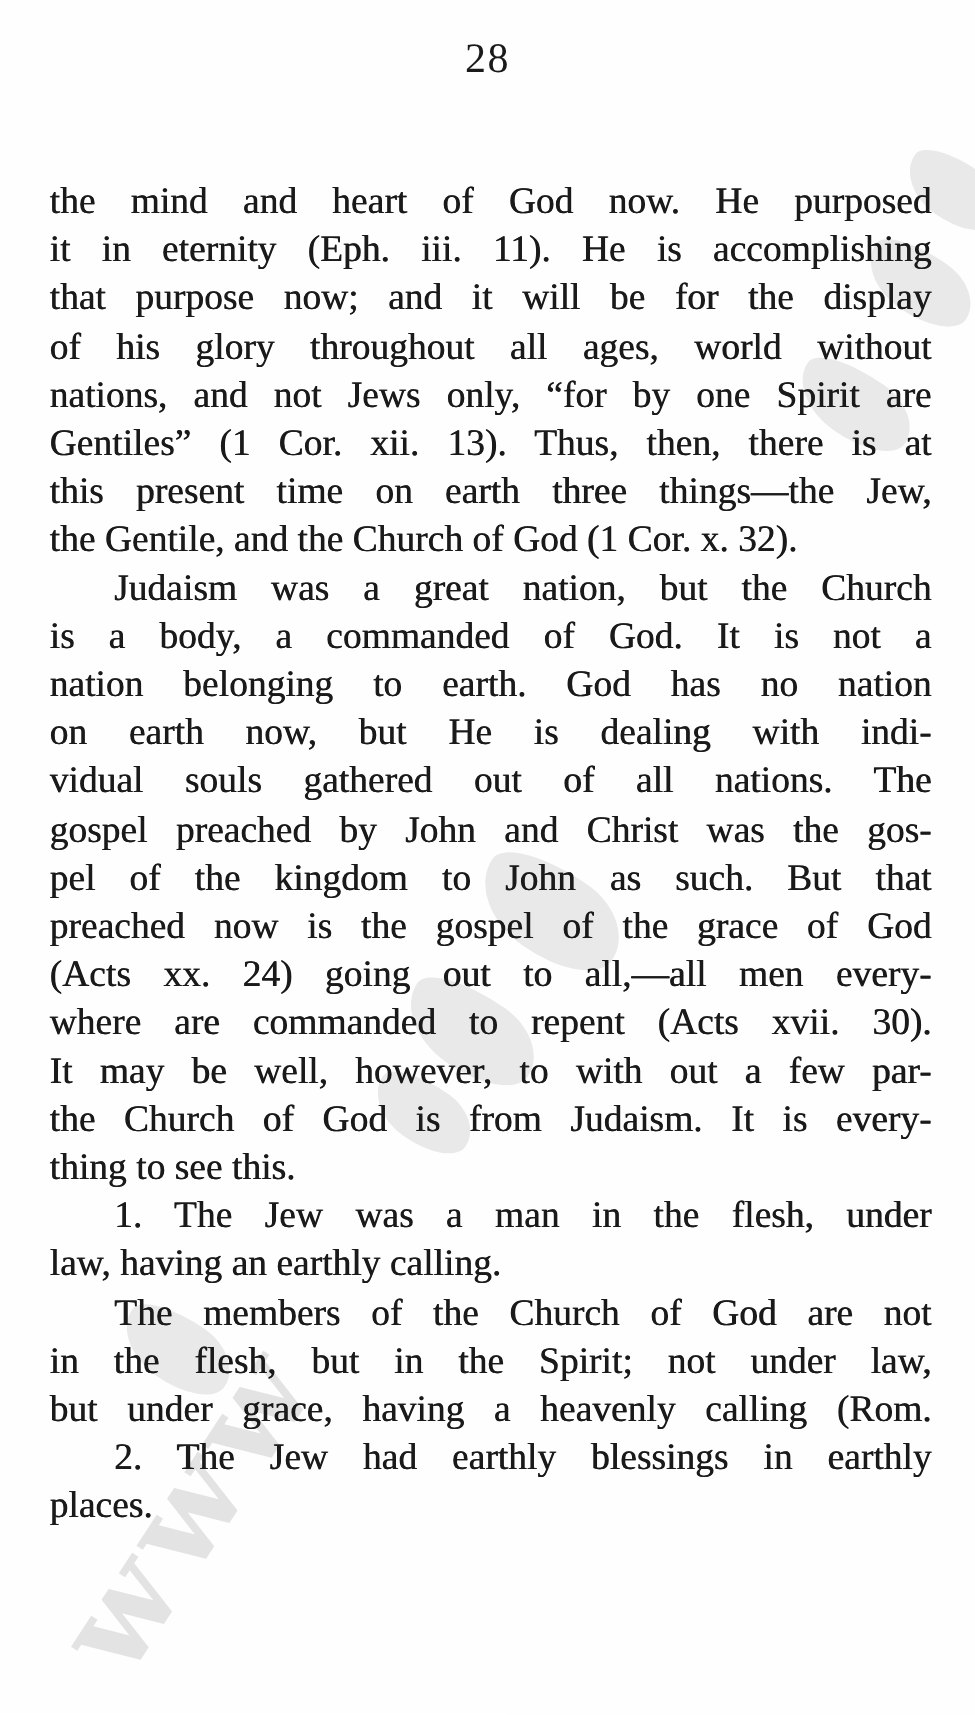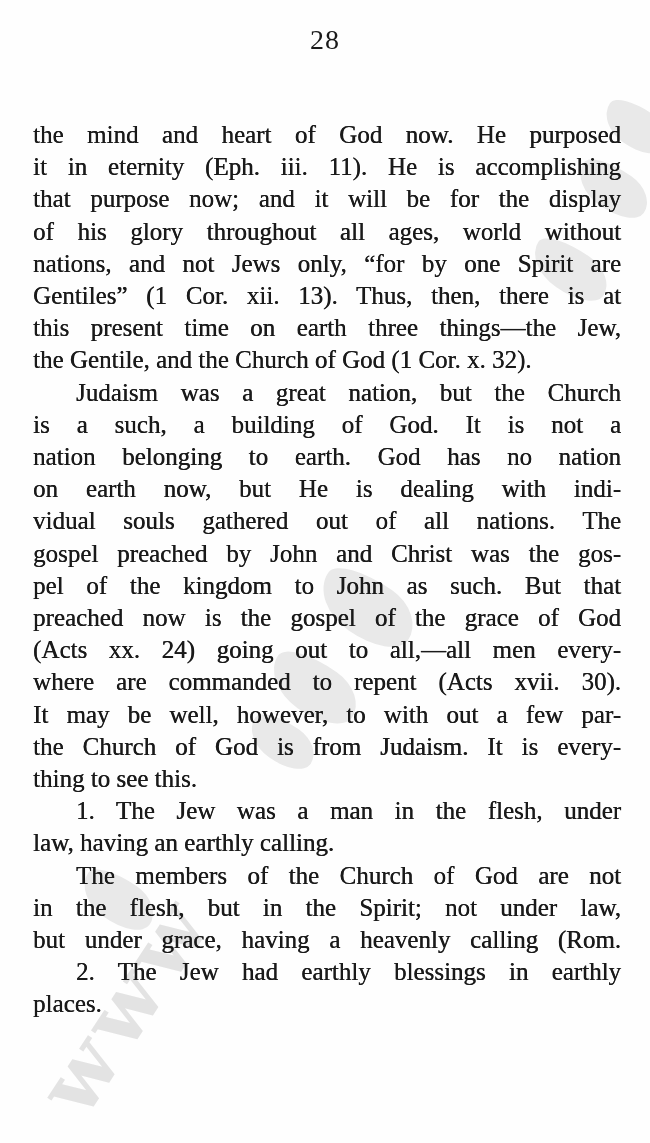--- a/index.html
+++ b/index.html
@@ -96,21 +96,21 @@
 
   <div class="line">the mind and heart of God now.  He purposed</div>
       <div class="line">it in eternity (Eph. iii. 11).  He is accomplishing</div>
       <div class="line">that purpose now; and it will be for the display</div>
       <div class="line">of his glory throughout all ages, world without</div>
       <div class="line">nations, and not Jews only, “for by one Spirit are</div>
       <div class="line">Gentiles” (1 Cor. xii. 13).  Thus, then, there is at</div>
       <div class="line">this present time on earth three things—the Jew,</div>
       <div class="line para-end">the Gentile, and the Church of God (1 Cor. x. 32).</div>
       <div class="line indent">Judaism was a great nation, but the Church</div>
-      <div class="line">is a such, a building of God.  It is not a</div>
+      <div class="line">is a body, a commanded of God.  It is not a</div>
       <div class="line">nation belonging to earth.  God has no nation</div>
       <div class="line">on earth now, but He is dealing with indi-</div>
       <div class="line">vidual souls gathered out of all nations.  The</div>
       <div class="line">gospel preached by John and Christ was the gos-</div>
       <div class="line">pel of the kingdom to John as such.  But that</div>
       <div class="line">preached now is the gospel of the grace of God</div>
       <div class="line">(Acts xx. 24) going out to all,—all men every-</div>
       <div class="line">where are commanded to repent (Acts xvii. 30).</div>
       <div class="line">It may be well, however, to with out a few par-</div>
       <div class="line">the Church of God is from Judaism.  It is every-</div>

